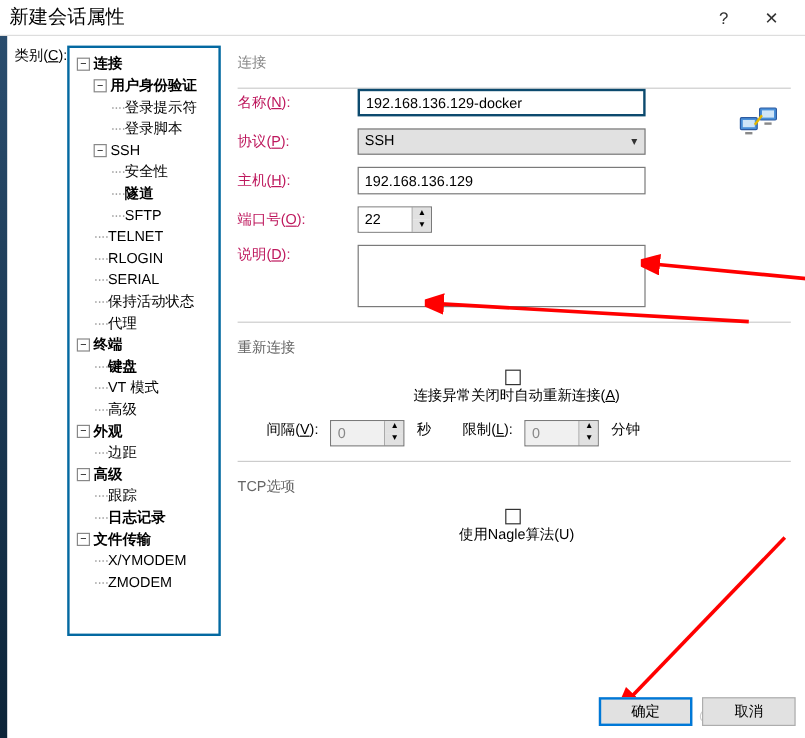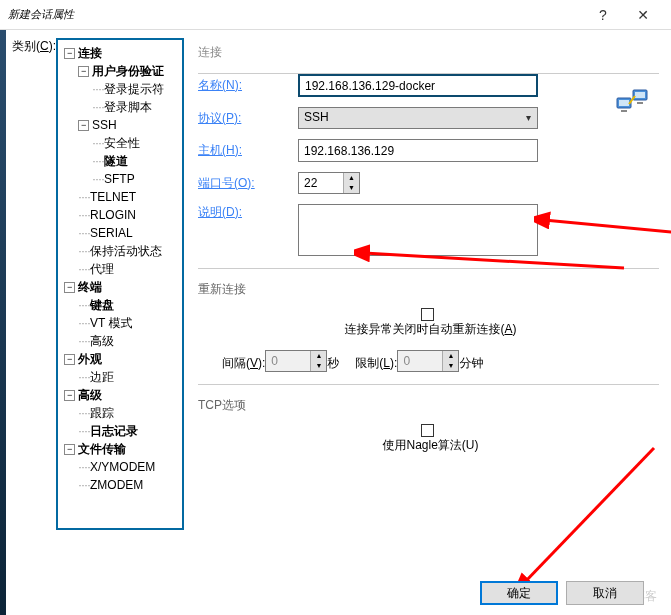--- a/index.html
+++ b/index.html
@@ -13,21 +13,21 @@
       position: relative;
     }
     .titlebar {
       height: 30px;
       background: #fff;
       border-bottom: 1px solid #ddd;
       display: flex;
       align-items: center;
       padding: 0 8px;
     }
-    .titlebar-title { flex: 1; font-size: 11px; font-style: italic; }
+    .titlebar-title { flex: 1; font-size: 16px; }
     .titlebar-help {
       width: 40px; text-align: center; font-size: 14px; color: #333;
       cursor: default;
     }
     .titlebar-close {
       width: 40px; text-align: center; font-size: 14px; color: #333;
       cursor: default;
     }
     .content {
       display: flex;
@@ -92,22 +92,21 @@
     }
     .divider { border-top: 1px solid #ccc; margin: 12px 0 0 0; }
     .form-row {
       display: flex;
       align-items: center;
       margin-bottom: 10px;
     }
     .form-label {
       width: 100px;
       font-size: 12px;
-      color: #3b82f6;
-      text-decoration: underline;
+      color: #be185d;
     }
     .form-label u { text-decoration: underline; }
     .text-input {
       border: 2px solid #0c4a6e;
       padding: 3px 5px;
       font-size: 12px;
       width: 240px;
       height: 23px;
       background: #fff;
     }
@@ -146,30 +145,30 @@
       width: 240px; height: 52px;
       background: #fff; resize: none; font-size: 12px; padding: 3px;
     }
     .checkbox-row {
       display: flex; align-items: center; margin: 8px 0 12px 4px; flex-direction: column;
     }
     .checkbox-box {
       width: 13px; height: 13px; border: 1px solid #333; margin-right: 6px; background: #fff;
     }
     .reconnect-row {
-      display: flex; align-items: flex-end; margin: 0 0 8px 24px;
+      display: flex; align-items: flex-start; gap: 10px; margin: 0 0 8px 24px;
     }
     .reconnect-row .lbl { font-size: 12px; }
     .network-icon {
       position: absolute; right: 10px; top: 48px;
       width: 34px; height: 30px;
     }
     .buttons {
       position: absolute;
-      bottom: 10px; right: 27px;
+      bottom: 10px; right: 8px;
       display: flex; gap: 8px;
     }
     .btn {
       min-width: 78px; height: 24px;
       border: 1px solid #adadad;
       background: #e1e1e1;
       font-size: 12px;
       text-align: center;
       line-height: 22px;
       cursor: default;

